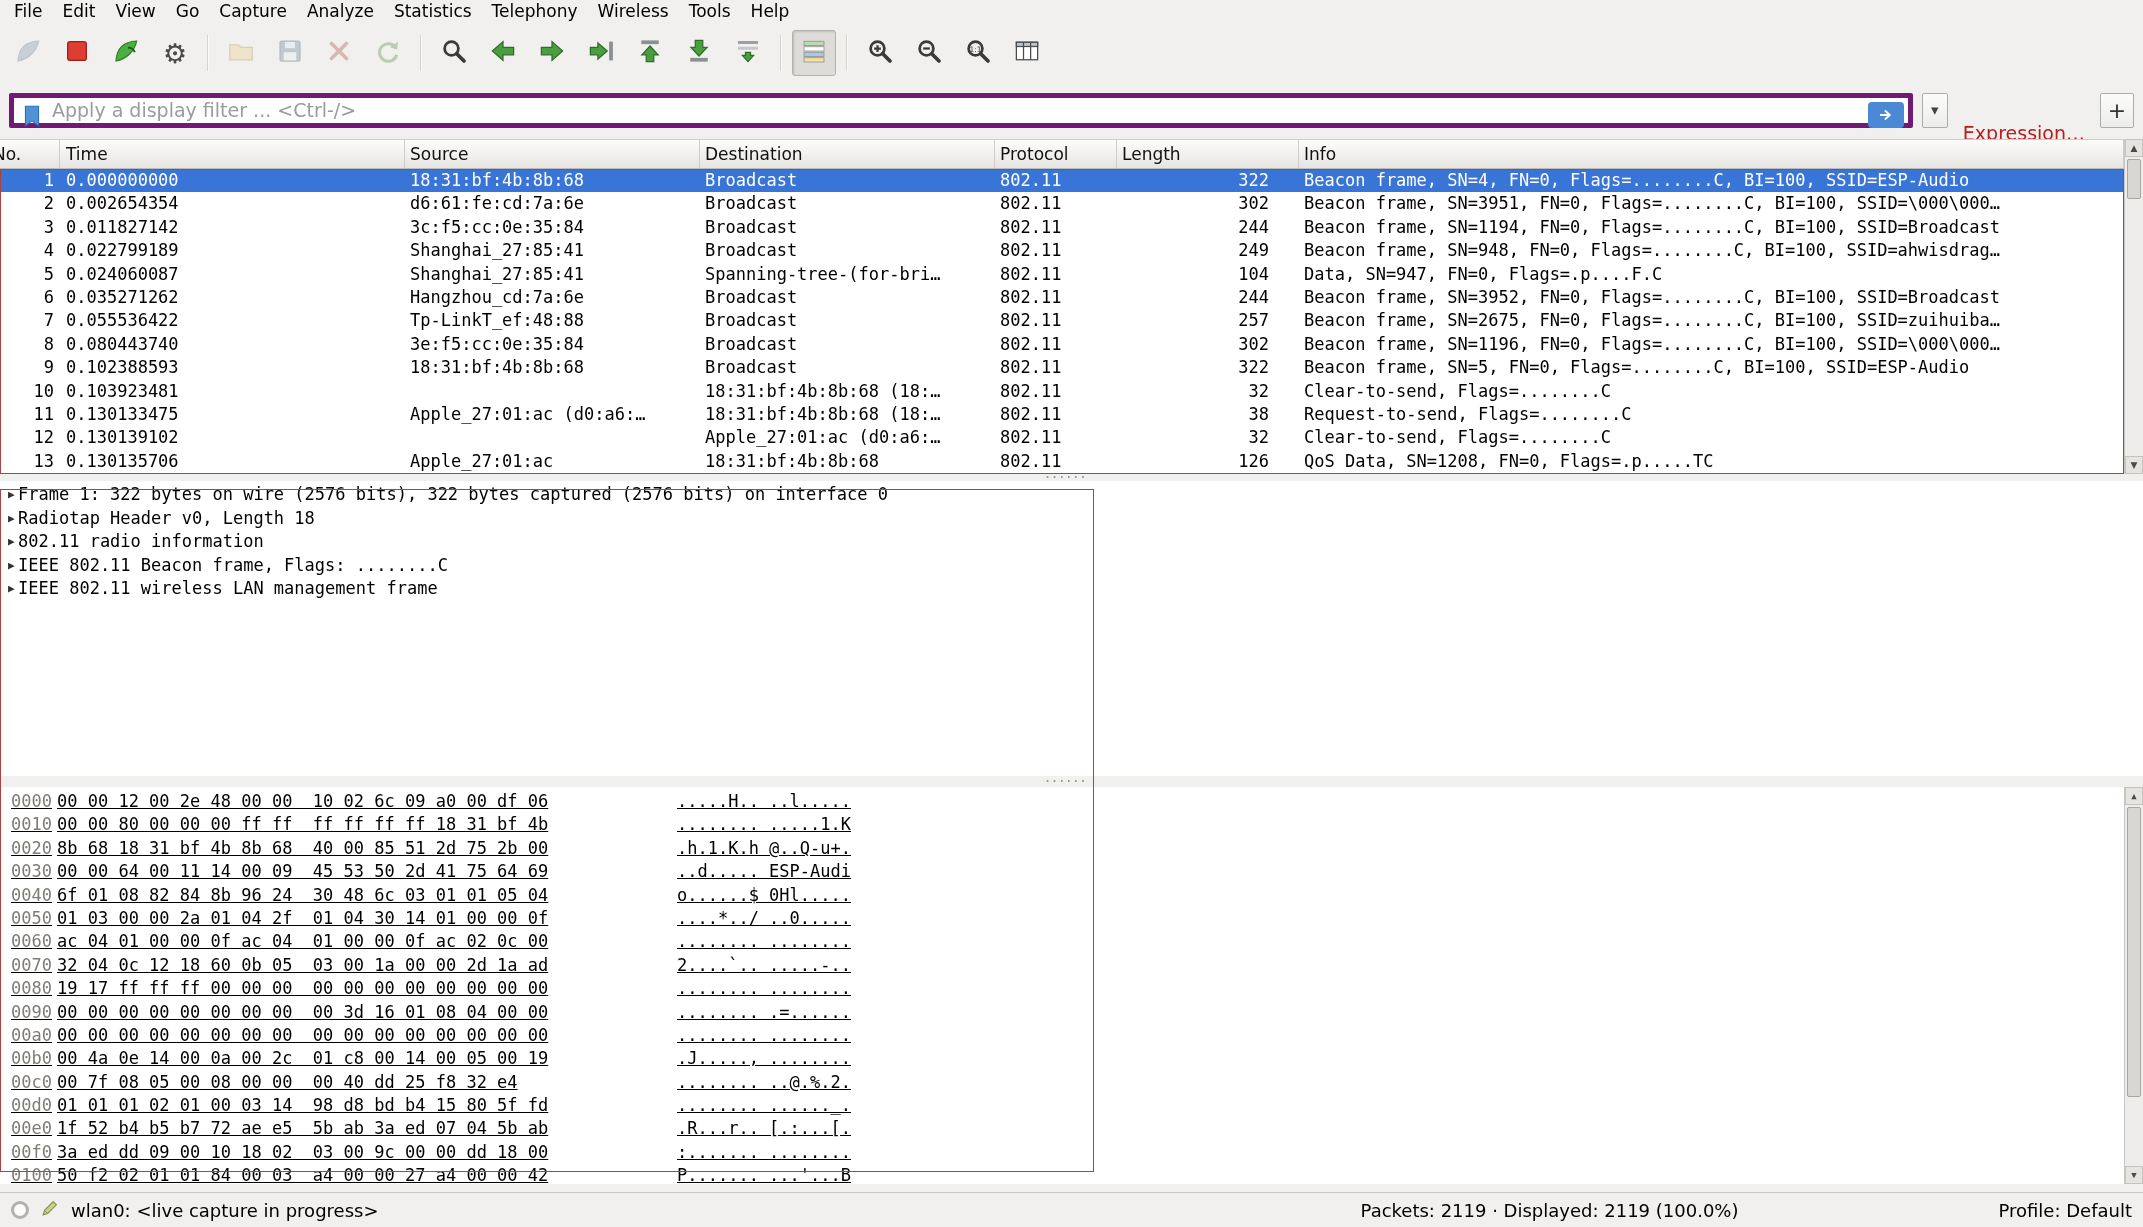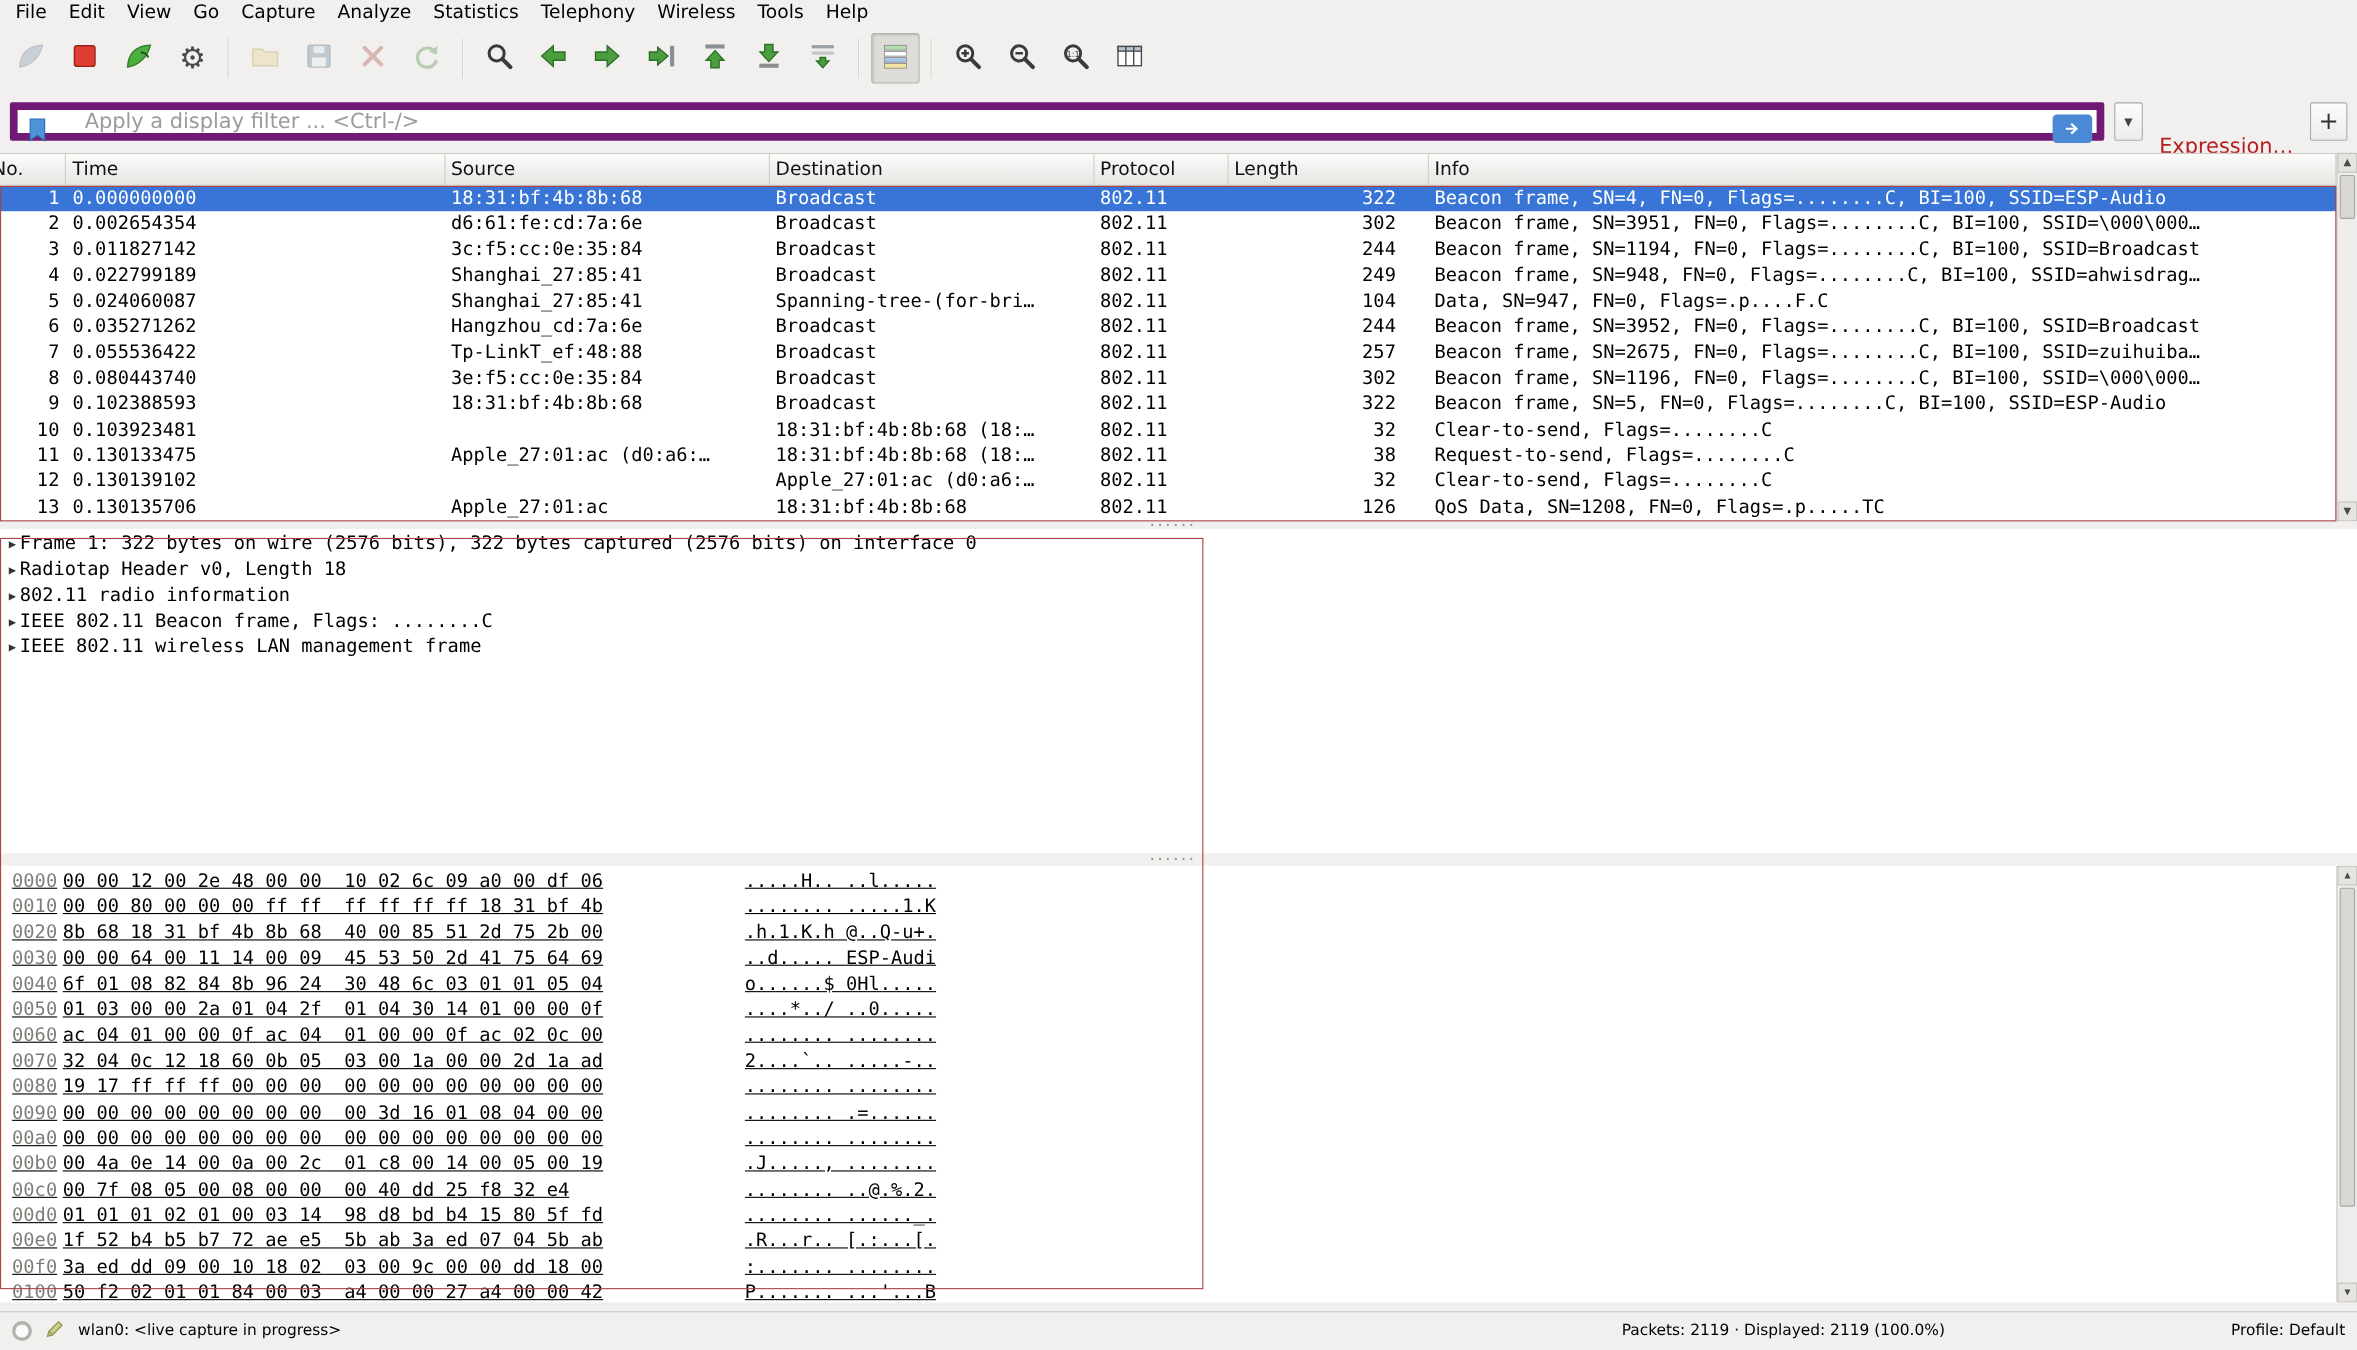--- a/index.html
+++ b/index.html
@@ -34,22 +34,22 @@
   .tbtn.pressed { background:#dedcd8; border:1px solid #b4b2ae; box-shadow:inset 1px 1px 2px rgba(0,0,0,.15); }
   .tsep { width:2px; height:36px; background:#d6d4d0; border-right:1px solid #fbfaf8; margin:0 5px; }
   .gear-glyph { font-size:27px; color:#4a4a4a; line-height:1; }
 
   
   .filterbar {
     position:absolute; top:84px; left:0; right:0; height:52px;
     display:flex; align-items:center; padding:0 9px; gap:9px; background:#f1f0ee;
   }
   .filter-box {
-    flex:1; height:35px; background:#fff; border:7px solid #701a75; border-radius:2px;
-    position:relative; display:flex; align-items:center;padding-left:23px;
+    flex:1; height:35px; background:#fff; border:5px solid #701a75; border-radius:2px;
+    position:relative; display:flex; align-items:center;
   }
   .filter-bookmark { position:absolute; left:8px; top:6px; }
   .filter-input {
     width:100%; height:100%; border:none; outline:none; background:transparent;
     padding:0 46px 0 38px; font-size:19px; font-family:"DejaVu Sans", sans-serif; color:#222;
   }
   .filter-input::placeholder { color:#9b9b9b; }
   .filter-apply {
     position:absolute; right:4px; top:4px; width:36px; height:26px; border-radius:4px;
     background:#4b88d6; display:flex; align-items:center; justify-content:center;
@@ -121,21 +121,21 @@
     height:18px; display:flex; align-items:center; justify-content:center;
     font-size:9px; color:#4a4a4a; background:#e6e4e1; border:1px solid #c6c4c1;
   }
   .sb-track { flex:1; position:relative; }
   .sb-thumb { position:absolute; left:2px; right:2px; background:#d9d7d4; border:1px solid #a8a6a2; border-radius:2px; }
 
   
   .statusbar {
     position:absolute; left:0; right:0; top:1192px; height:35px;
     display:flex; align-items:center; padding:0 11px; gap:10px;
-    background:#f1f0ee; border-top:1px solid #cac8c5; font-size:14px;
+    background:#f1f0ee; border-top:1px solid #cac8c5; font-size:18px;
   }
   .circle-icon { width:18px; height:18px; border-radius:50%; border:3px solid #b3b1ae; background:#fbfbfa; }
   .flex-spacer { flex:1; }
   .fixed-spacer { width:240px; }
 
   
   .annot { position:absolute; border:1px solid #a94442; pointer-events:none; z-index:60; }
   .annot1 { top:169px; left:0; width:2124px; height:305px; }
   .annot2 { top:489px; left:0; width:1094px; height:683px; }
 </style>

